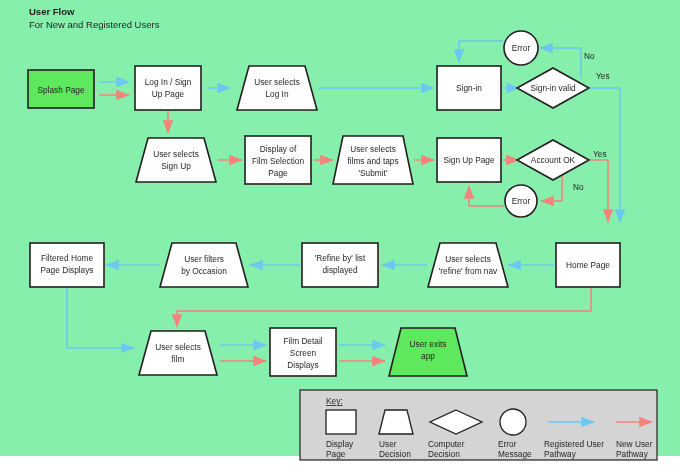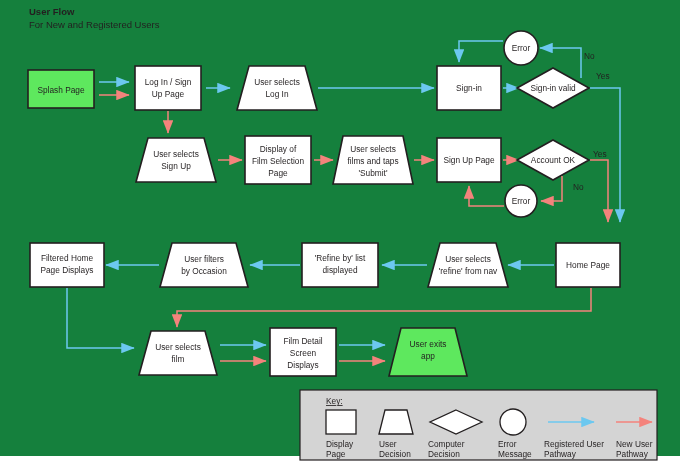--- a/index.html
+++ b/index.html
@@ -1,17 +1,17 @@
 <!DOCTYPE html>
 <html><head>
 <meta charset="utf-8">
 <style>
   html,body{margin:0;padding:0;background:#ffffff;}
   body{width:680px;height:470px;overflow:hidden;font-family:"Liberation Sans",sans-serif;}
-  #stage{position:relative;width:680px;height:456px;background:#15803d;}
+  #stage{position:relative;width:680px;height:456px;background:#86efac;}
   svg{display:block;}
   text{font-family:"Liberation Sans",sans-serif;fill:#231f20;}
   .ttl{font-size:9.5px;font-weight:bold;}
   .sub{font-size:9.5px;}
   .nodetext{font-size:8.3px;}
   .lbl{font-size:8.3px;}
   .keytext{font-size:8.3px;}
   .keyhdr{font-size:8.3px;text-decoration:underline;}
   .shape{fill:#ffffff;stroke:#231f20;stroke-width:1.6;}
   .shape.green{fill:#5ee85e;}

